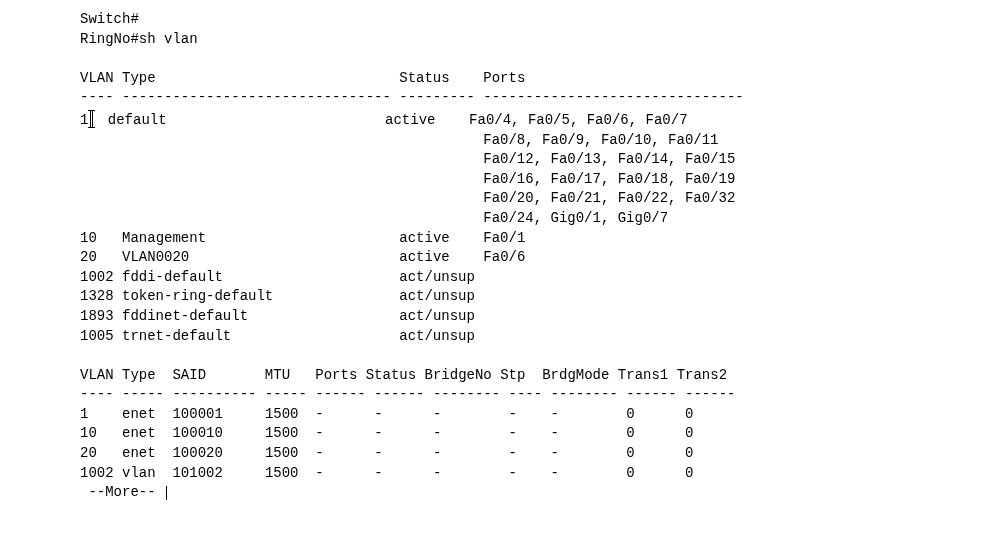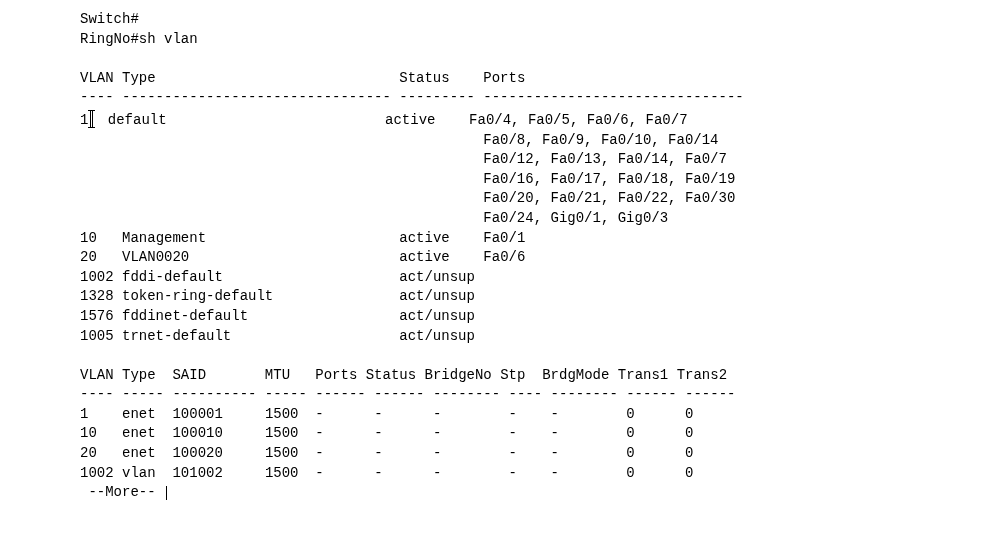--- a/index.html
+++ b/index.html
@@ -50,30 +50,30 @@
   </style>
 </head>
 <body>
 
 <div class="terminal"><span>Switch#</span>
 <span>RingNo#sh vlan</span>
 
 <span>VLAN</span> <span>Type</span>                             <span>Status</span>    <span>Ports</span>
 <span>----</span> <span>--------------------------------</span> <span>---------</span> <span>-------------------------------</span>
 <span>1</span><span class="cursor-beam"></span> <span>default</span>                          <span>active</span>    <span>Fa0/4, Fa0/5, Fa0/6, Fa0/7</span>
-                                                <span>Fa0/8, Fa0/9, Fa0/10, Fa0/14</span>
-                                                <span>Fa0/12, Fa0/13, Fa0/14, Fa0/7</span>
+                                                <span>Fa0/8, Fa0/9, Fa0/10, Fa0/11</span>
+                                                <span>Fa0/12, Fa0/13, Fa0/14, Fa0/15</span>
                                                 <span>Fa0/16, Fa0/17, Fa0/18, Fa0/19</span>
-                                                <span>Fa0/20, Fa0/21, Fa0/22, Fa0/30</span>
-                                                <span>Fa0/24, Gig0/1, Gig0/3</span>
+                                                <span>Fa0/20, Fa0/21, Fa0/22, Fa0/32</span>
+                                                <span>Fa0/24, Gig0/1, Gig0/7</span>
 <span>10</span>   <span>Management</span>                       <span>active</span>    <span>Fa0/1</span>
 <span>20</span>   <span>VLAN0020</span>                         <span>active</span>    <span>Fa0/6</span>
 <span>1002</span> <span>fddi-default</span>                     <span>act/unsup</span>
 <span>1328</span> <span>token-ring-default</span>               <span>act/unsup</span>
-<span>1576</span> <span>fddinet-default</span>                  <span>act/unsup</span>
+<span>1893</span> <span>fddinet-default</span>                  <span>act/unsup</span>
 <span>1005</span> <span>trnet-default</span>                    <span>act/unsup</span>
 
 <span>VLAN</span> <span>Type</span>  <span>SAID</span>       <span>MTU</span>   <span>Ports</span> <span>Status</span> <span>BridgeNo</span> <span>Stp</span>  <span>BrdgMode</span> <span>Trans1</span> <span>Trans2</span>
 <span>----</span> <span>-----</span> <span>----------</span> <span>-----</span> <span>------</span> <span>------</span> <span>--------</span> <span>----</span> <span>--------</span> <span>------</span> <span>------</span>
 <span>1</span>    <span>enet</span>  <span>100001</span>     <span>1500</span>  <span>-</span>      <span>-</span>      <span>-</span>        <span>-</span>    <span>-</span>        <span>0</span>      <span>0</span>
 <span>10</span>   <span>enet</span>  <span>100010</span>     <span>1500</span>  <span>-</span>      <span>-</span>      <span>-</span>        <span>-</span>    <span>-</span>        <span>0</span>      <span>0</span>
 <span>20</span>   <span>enet</span>  <span>100020</span>     <span>1500</span>  <span>-</span>      <span>-</span>      <span>-</span>        <span>-</span>    <span>-</span>        <span>0</span>      <span>0</span>
 <span>1002</span> <span>vlan</span>  <span>101002</span>     <span>1500</span>  <span>-</span>      <span>-</span>      <span>-</span>        <span>-</span>    <span>-</span>        <span>0</span>      <span>0</span>
 <span> --More-- </span><span class="more-cursor"></span></div>
 

